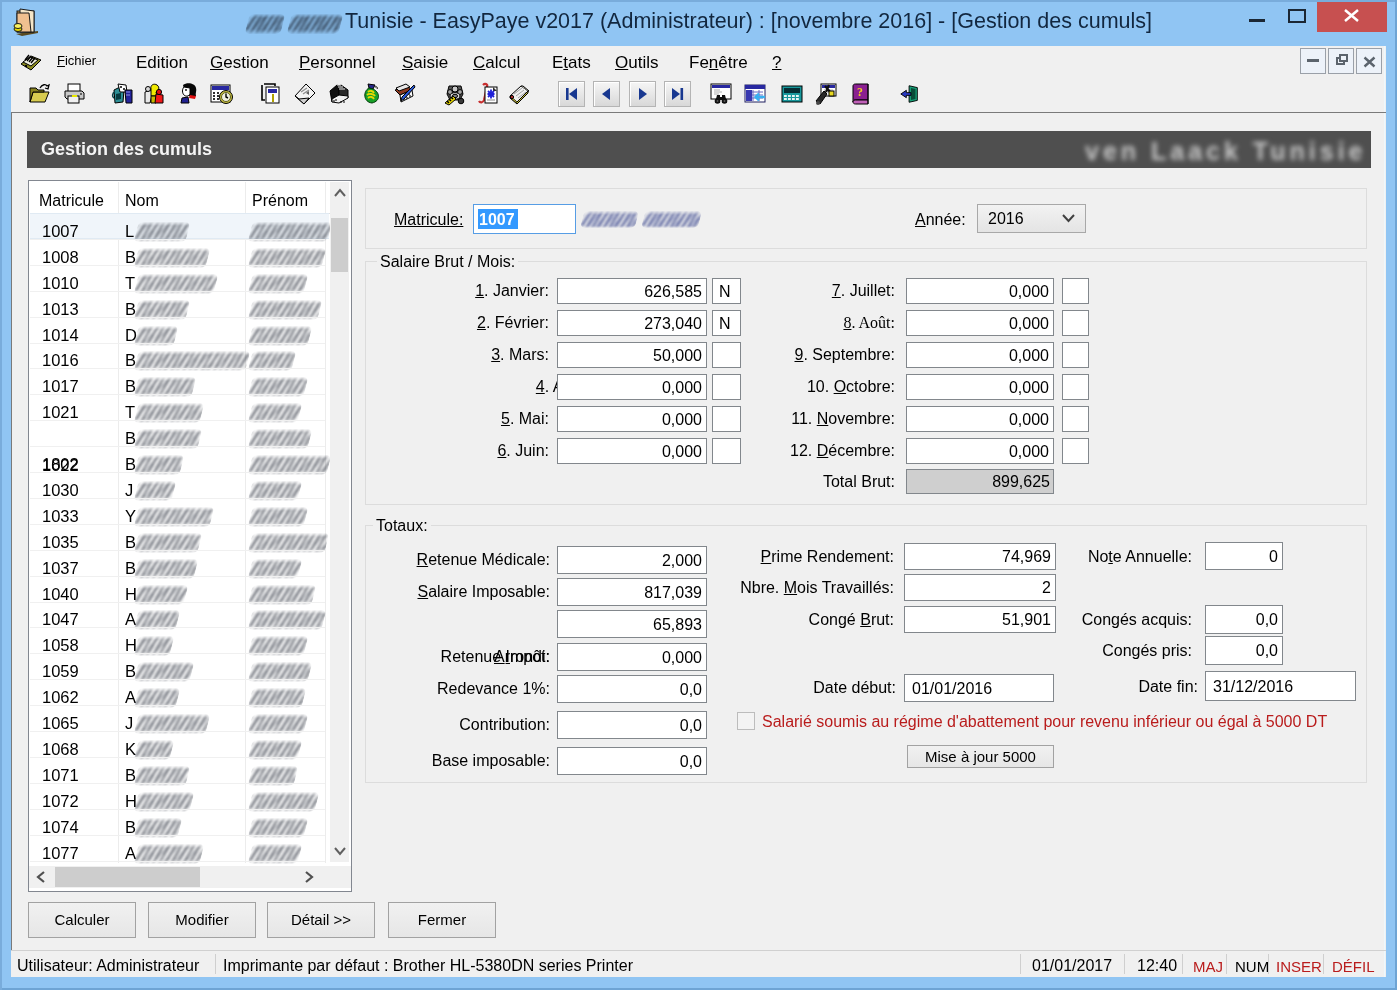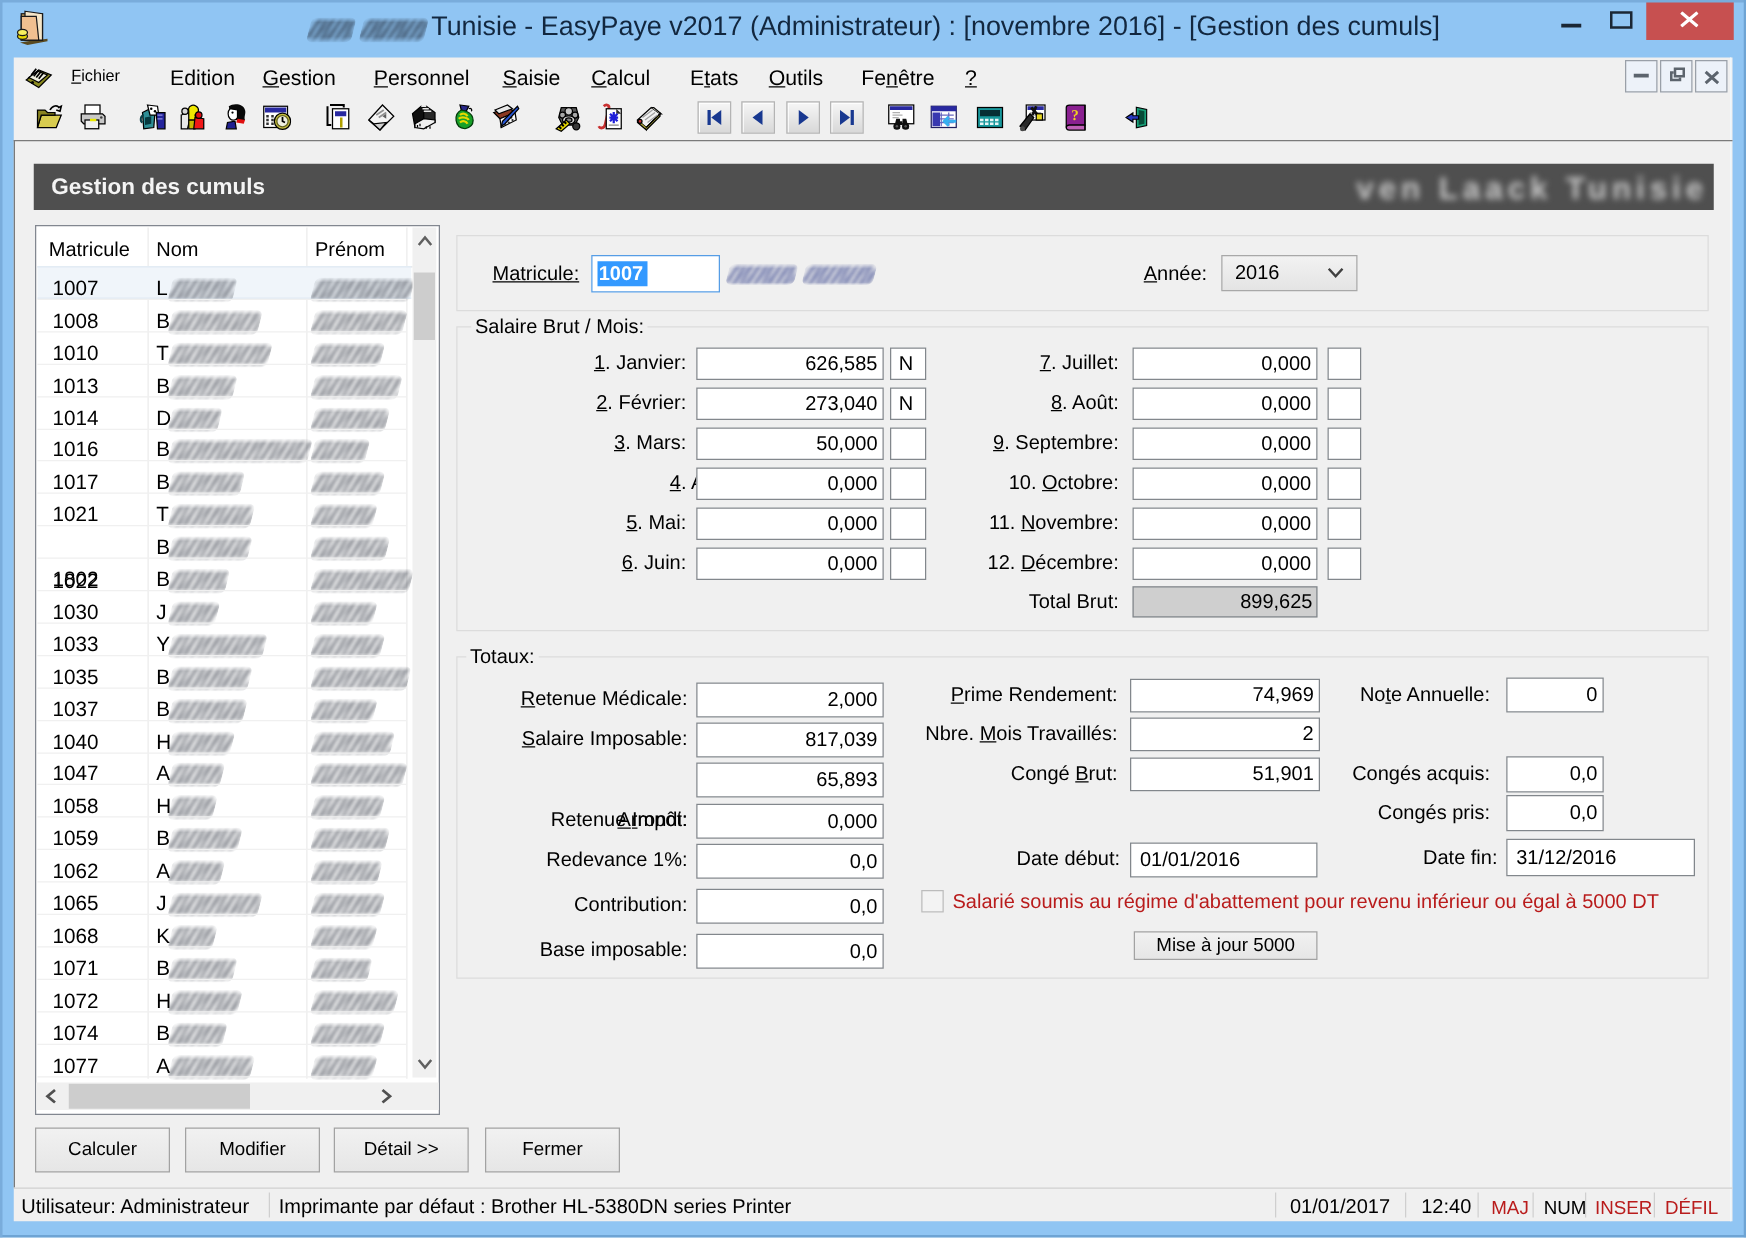--- a/index.html
+++ b/index.html
@@ -455,21 +455,21 @@
     <span style="position:absolute;right:4px; top:4px;">0,000</span>
   </div>
 <div class="inp" style="left:1062px;top:278px;width:27px;height:26px;"></div>
 <div class="lbl " style="right:848px; top:314px;"><u>2</u>. Février:</div>
 <div class="inp" style="left:557px; top:310px; width:150px; height:26px;">
     <span style="position:absolute;right:4px; top:4px;">273,040</span>
   </div>
 <div class="inp" style="left:712px;top:310px;width:29px;height:26px;">
     <span style="position:absolute;left:6px;top:4px;">N</span>
   </div>
-<div class="lbl " style="right:502px; top:314px;"><u>8</u>. Août:</div>
+<div class="lbl " style="right:502px; top:314px;font-family:Liberation Serif, serif;"><u>8</u>. Août:</div>
 <div class="inp" style="left:906px; top:310px; width:148px; height:26px;">
     <span style="position:absolute;right:4px; top:4px;">0,000</span>
   </div>
 <div class="inp" style="left:1062px;top:310px;width:27px;height:26px;"></div>
 <div class="lbl " style="right:848px; top:346px;"><u>3</u>. Mars:</div>
 <div class="inp" style="left:557px; top:342px; width:150px; height:26px;">
     <span style="position:absolute;right:4px; top:4px;">50,000</span>
   </div>
 <div class="inp" style="left:712px;top:342px;width:29px;height:26px;">
     <span style="position:absolute;left:6px;top:4px;"></span>

